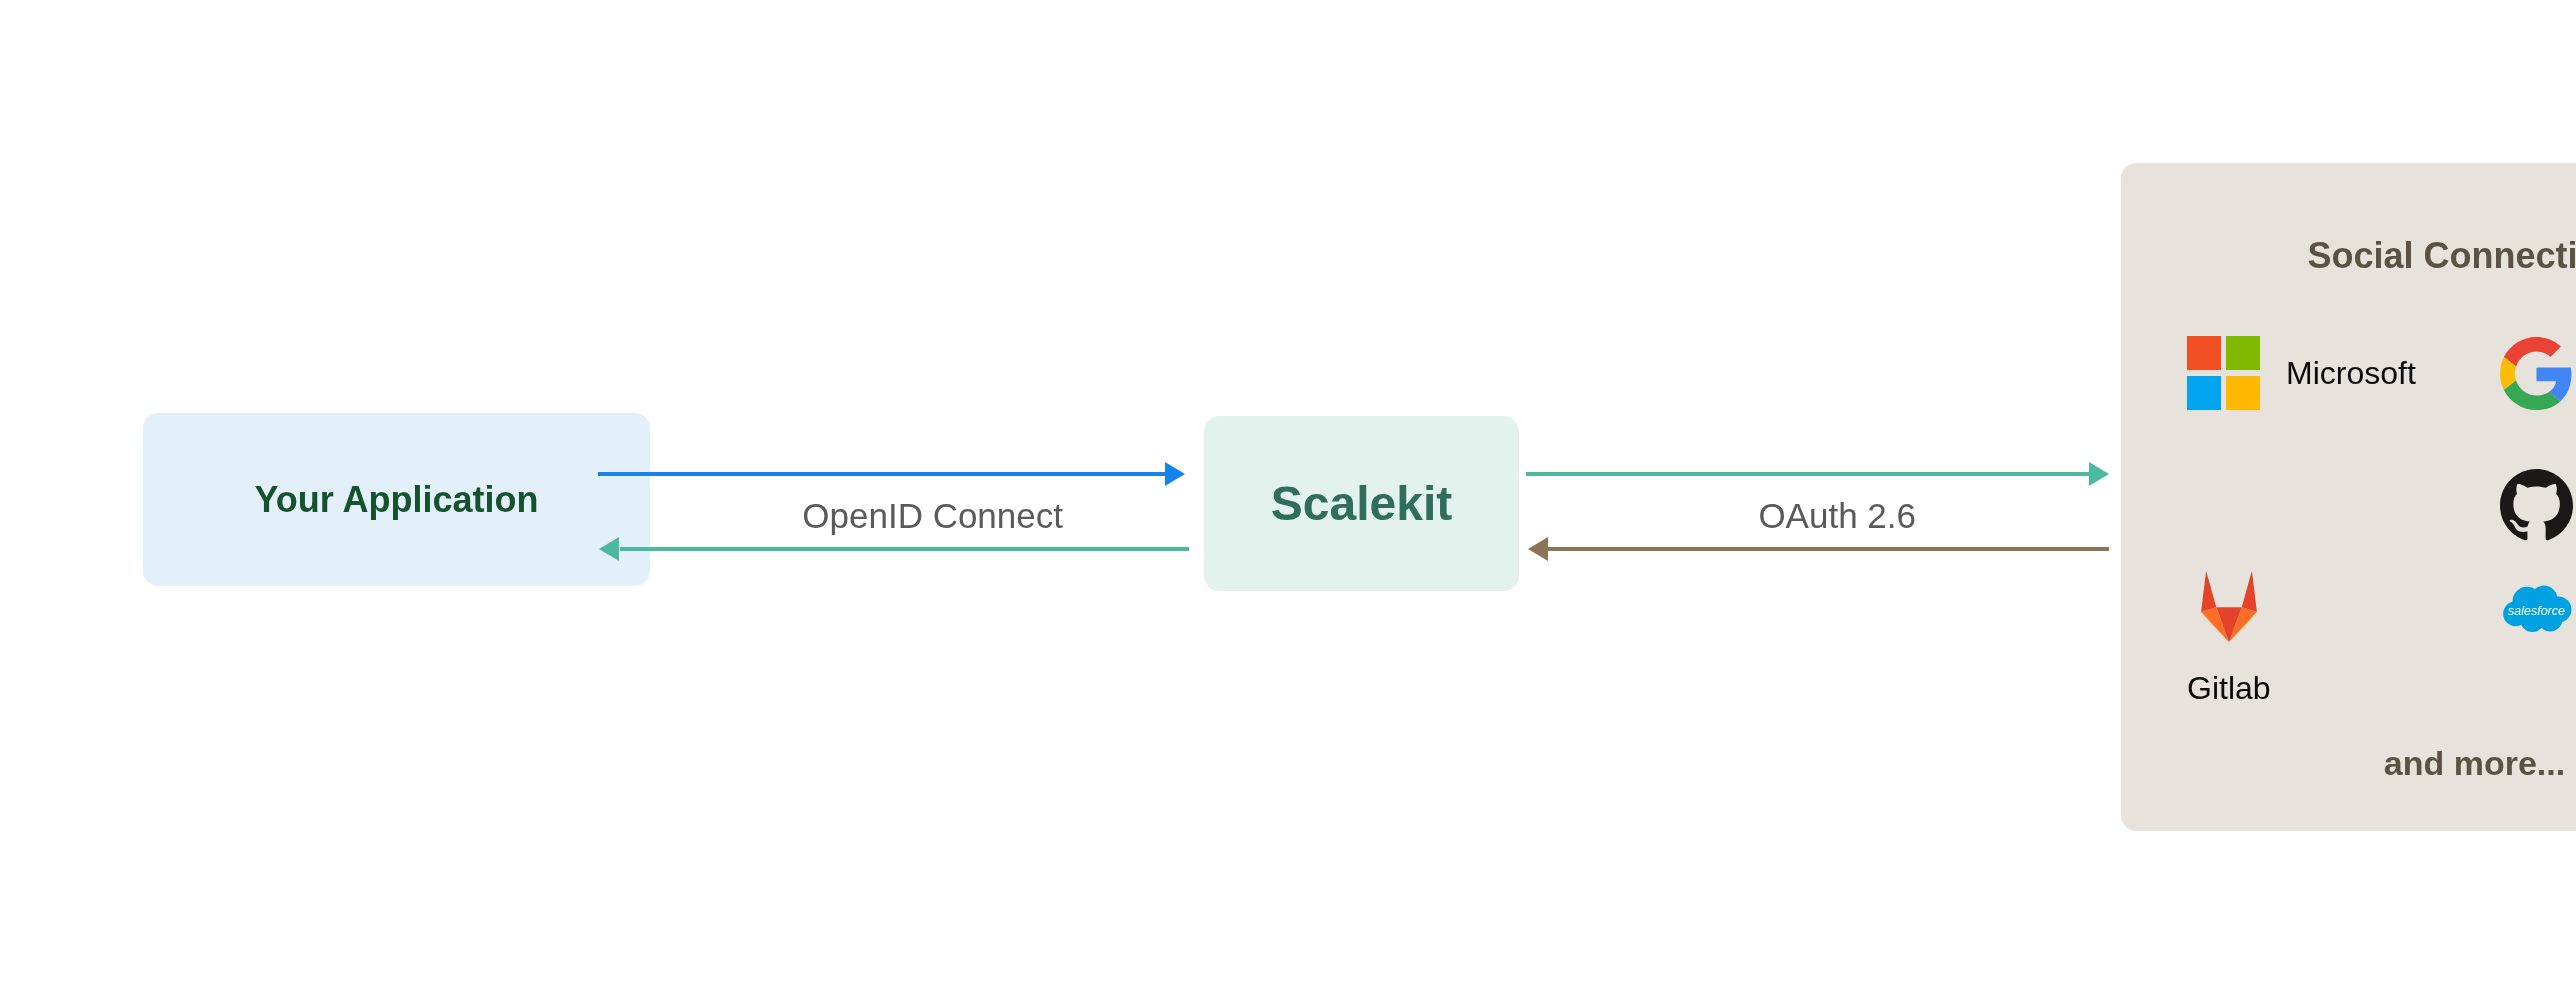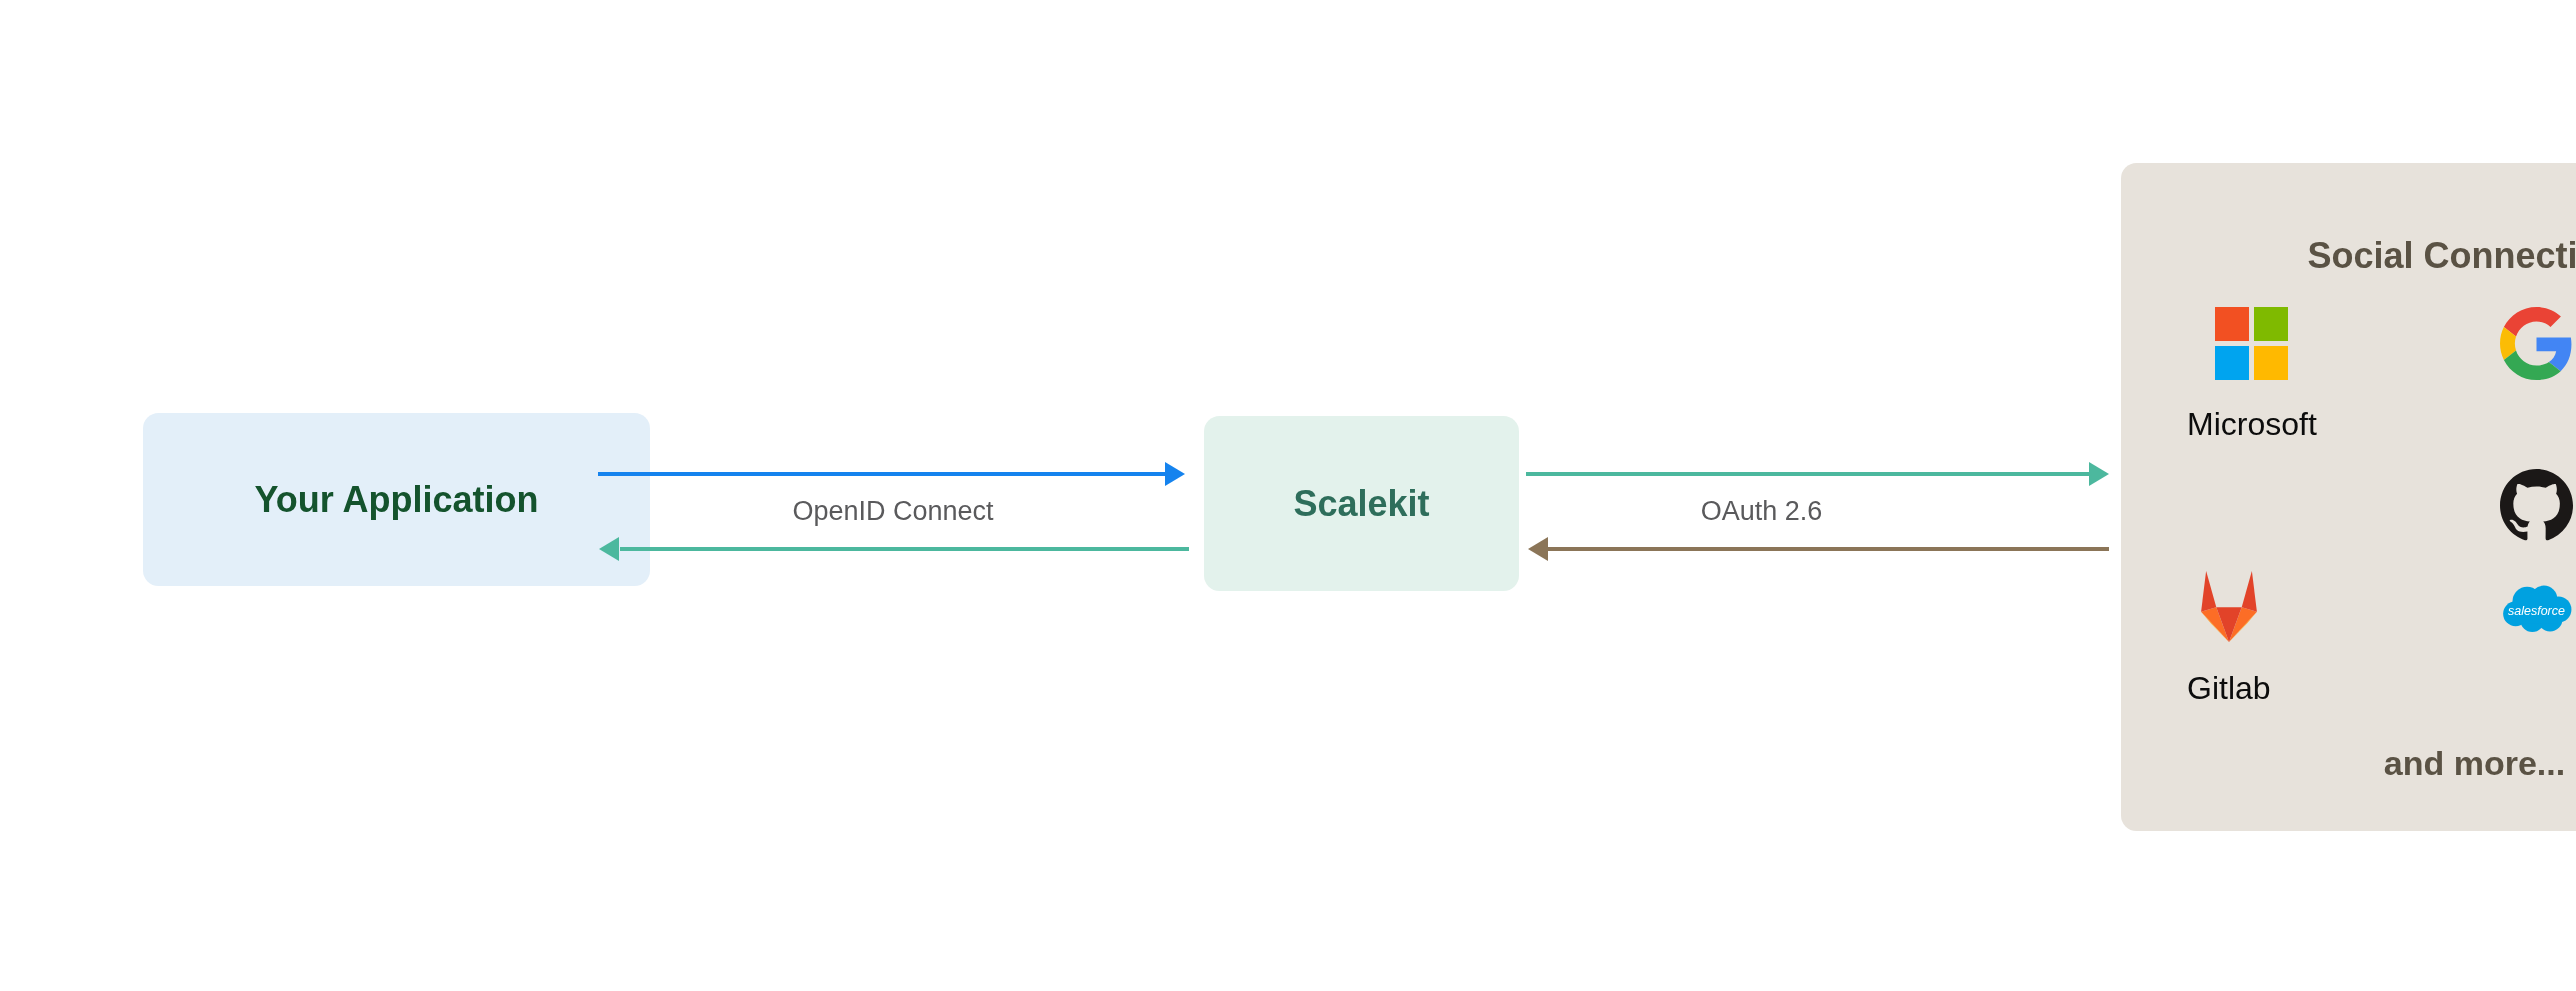--- a/index.html
+++ b/index.html
@@ -20,35 +20,35 @@
     justify-content: center;
     border-radius: 15.5px;
     font-weight: bold;
   }
   .app-box {
     left: 143px; top: 413px; width: 507px; height: 173px;
     background: #E3EFF9; color: #14532d; font-size: 36px;
   }
   .scalekit-box {
     left: 1204px; top: 416px; width: 315px; height: 175px;
-    background: #E3F2EC; color: #2E6E5B; font-size: 36px;
+    background: #E3F2EC; color: #2E6E5B; font-size: 48px;
   }
 
   
   .shaft { position: absolute; height: 4.1px; }
   .head { position: absolute; width: 0; height: 0; border-top: 12px solid transparent; border-bottom: 12px solid transparent; }
   .blue { background: #1583EE; }
   .teal { background: #4CB89E; }
   .brown { background: #8B7558; }
 
   .arrow-label {
     position: absolute;
-    font-size: 27px;
+    font-size: 35px;
     color: #5A5A5C;
-    text-align: center;
+    text-align: right;
   }
 
   
   .panel {
     position: absolute;
     left: 2121px; top: 163px; width: 707px; height: 668px;
     background: #E7E2DB;
     border-radius: 15.5px;
   }
   .panel-title {
@@ -70,21 +70,21 @@
     display: flex;
     align-items: center;
     gap: 26px;
     height: 132px;
   }
   .cell .icon { width: 73px; height: 73px; display: flex; align-items: center; justify-content: center; flex: 0 0 auto; }
   .cell .plabel { font-size: 32px; color: #0C0C0C; white-space: nowrap; }
 
   .col1 { left: 66px; }
   .col2 { left: 379px; }
-  .row1 { top: 144px; flex-direction: column; }
+  .row1 { top: 144px; }
   .row2 { top: 276px; }
   .row3 { top: 408px; flex-direction: column; }
 
   
   .ms-grid { display: grid; grid-template-columns: 34px 34px; grid-template-rows: 34px 34px; gap: 5.2px; }
   .ms-grid div:nth-child(1) { background: #F25022; }
   .ms-grid div:nth-child(2) { background: #7FBA00; }
   .ms-grid div:nth-child(3) { background: #00A4EF; }
   .ms-grid div:nth-child(4) { background: #FFB900; }
 </style>

